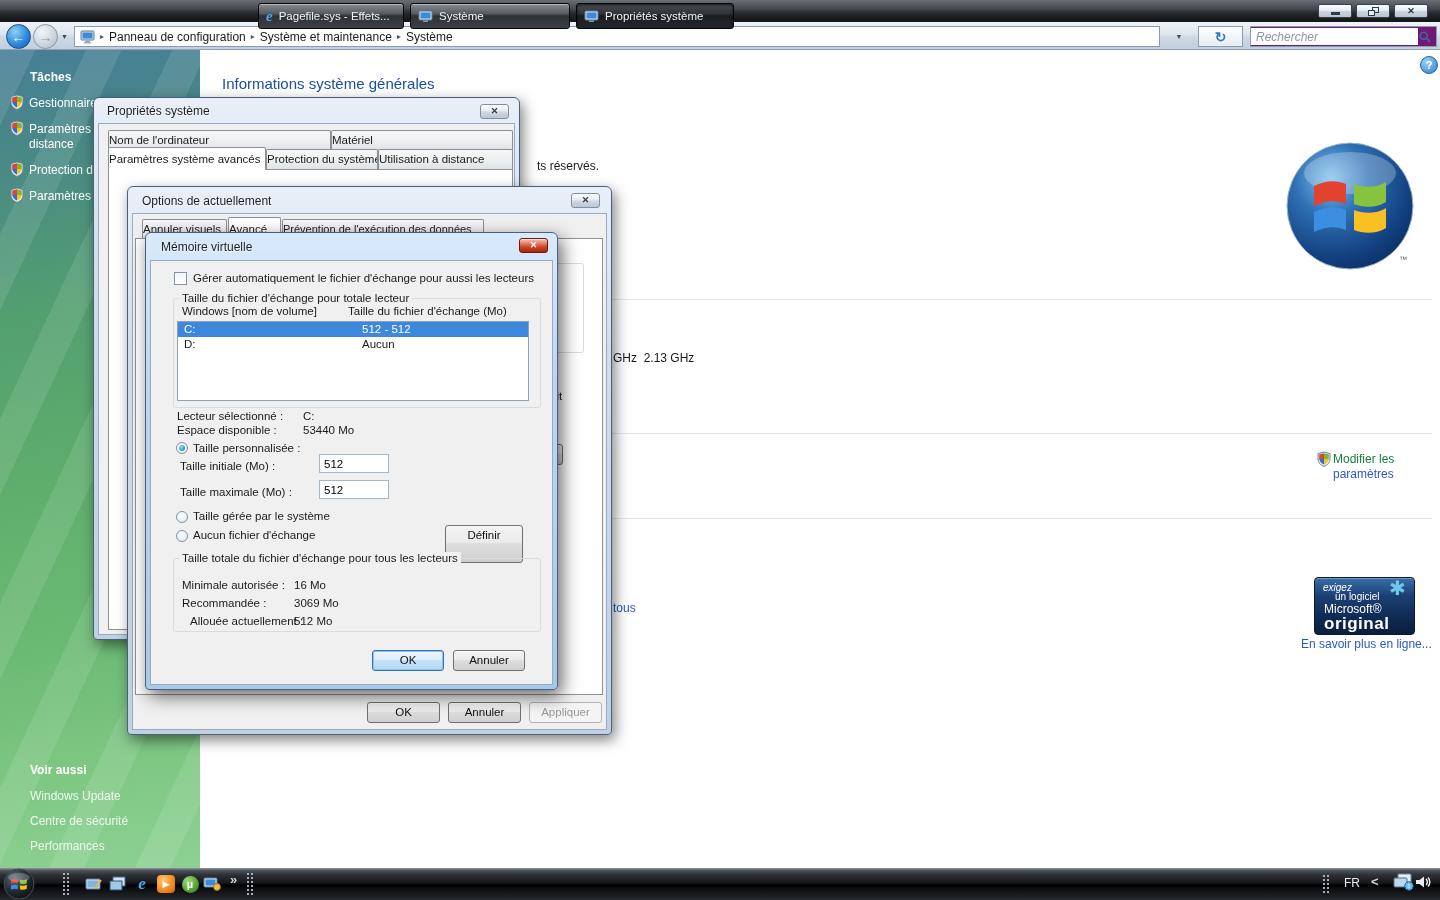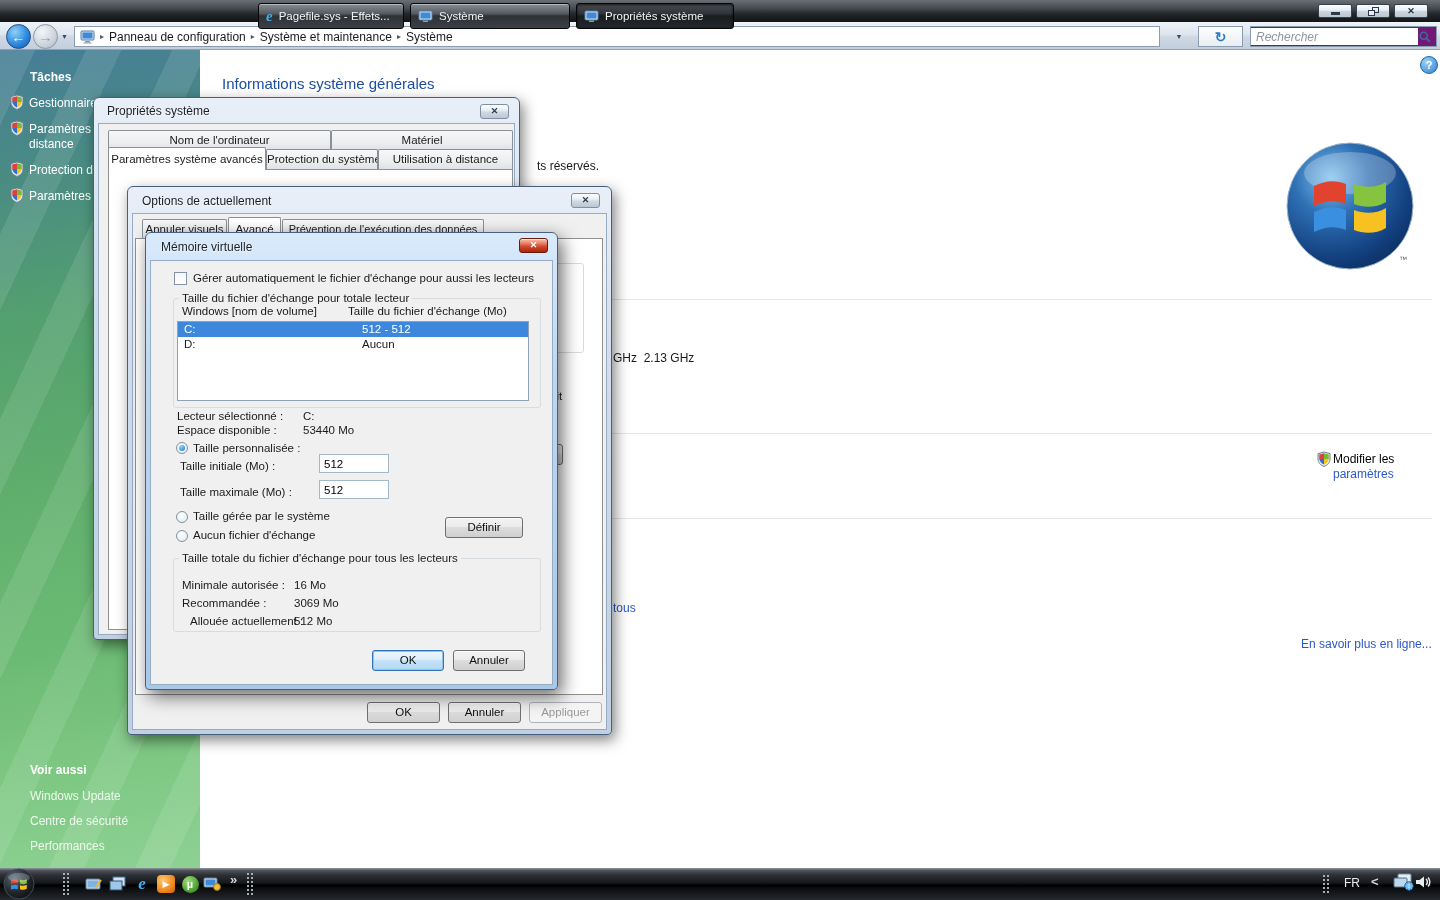--- a/index.html
+++ b/index.html
@@ -44,21 +44,21 @@
   .win{position:absolute;border:1px solid #4a5f7d;border-radius:6px 6px 4px 4px;box-shadow:3px 5px 14px rgba(0,0,0,.5)}
   .win.inactive{background:linear-gradient(#e8eff8,#d2deec 30%,#bfd0e2)}
   .win.active{background:linear-gradient(#d9eafb,#bed7f1 30%,#a8c8e7)}
   .winTitle{position:absolute;white-space:nowrap;color:#1b1f24;text-shadow:0 1px 2px rgba(255,255,255,.85)}
   .client{position:absolute;background:#f0f0f0;border:1px solid #96abc4}
   .closebtn{position:absolute;width:29px;height:15px;border-radius:3px;display:flex;align-items:center;justify-content:center}
   .closebtn.gray{background:linear-gradient(#ffffff,#e9eef4 40%,#d0d9e3 55%,#bcc7d4);border:1px solid #7e90a5;color:#2a3a4a}
   .closebtn.red{background:linear-gradient(#f6c2b0,#e98a70 30%,#d4482b 58%,#a3260e);border:1px solid #6e1a08;color:#fff;box-shadow:inset 0 1px 0 rgba(255,255,255,.55)}
 
   .tab{position:absolute;border:1px solid #8b9095;border-bottom:none;border-radius:2px 2px 0 0;
-    background:linear-gradient(#f6f7f8,#eceef0 60%,#dfe2e6);text-align:center;white-space:nowrap;overflow:hidden;
+    background:linear-gradient(#f6f7f8,#eceef0 60%,#dfe2e6);white-space:nowrap;overflow:hidden;
     font-size:11.5px;line-height:19px;height:20px}
   .tab.sel{background:#fff;z-index:3}
   .page{position:absolute;background:#fff;border:1px solid #919191}
 
   .groupbox{position:absolute;border:1px solid #d7dce1;border-radius:3px}
   .legend{position:absolute;background:#f0f0f0;padding:0 3px;white-space:nowrap;font-size:11.5px}
   .txtin{position:absolute;border:1px solid #a3b8c8;background:#fff;font:11.5px "Liberation Sans",sans-serif;padding:0 4px}
   .vbtn{position:absolute;border:1px solid #707070;border-radius:3px;
     background:linear-gradient(#f3f3f3,#ebebeb 45%,#dddddd 50%,#cfcfcf);
     font-size:11.5px;text-align:center;line-height:19px;color:#111;box-shadow:inset 0 1px 0 rgba(255,255,255,.8)}
@@ -219,23 +219,30 @@
   </svg>
   <div class="lbl" style="left:1399px;top:255px;font-size:8px;color:#5a5a5a">™</div>
 
   <svg class="a" style="left:1316px;top:451px" width="16" height="16" viewBox="0 0 16 16">
       <path d="M8 1L14 2.6V8c0 3.6-2.6 6.3-6 7.4C4.6 14.3 2 11.6 2 8V2.6Z" fill="#e8eef5" stroke="#6b7f96"></path>
       <path d="M8 2.2L3.2 3.4V8H8Z" fill="#d8453c"></path>
       <path d="M8 2.2L12.8 3.4V8H8Z" fill="#7db832"></path>
       <path d="M3.2 8H8v5.6C5.8 12.8 3.9 10.7 3.2 8Z" fill="#2e6fd0"></path>
       <path d="M8 8h4.8C12.1 10.7 10.2 12.8 8 13.6Z" fill="#f8c318"></path>
     </svg>
-  <div class="lbl" style="left:1333px;top:452px;color:#000000">Modifier les</div>
+  <div class="lbl" style="left:1333px;top:452px;color:#15803d">Modifier les</div>
   <div class="lbl" style="left:1333px;top:467px;color:#2c57c7">paramètres</div>
 
+  <div class="a" style="left:1314px;top:577px;width:101px;height:58px;border-radius:4px;border:1px solid #0a1830;background:linear-gradient(180deg,#3a6ea8 0%,#1b3f74 32%,#102a52 70%,#0b1f3e 100%);box-shadow:inset 0 1px 0 rgba(255,255,255,.3)">
+    <span class="lbl" style="left:8px;top:4px;color:#fff;font-style:italic;font-size:10px">exigez</span>
+    <span class="lbl" style="left:20px;top:13px;color:#fff;font-size:10px">un logiciel</span>
+    <span class="lbl" style="left:9px;top:24px;color:#fff;font-size:12px">Microsoft®</span>
+    <span class="lbl" style="left:9px;top:36px;color:#fff;font-size:17px;font-weight:bold;letter-spacing:.5px">original</span>
+    <span class="lbl" style="left:74px;top:-2px;color:#6fc8ea;font-size:20px">✱</span>
+  </div>
   <div class="lbl" style="left:1301px;top:637px;color:#2c57c7">En savoir plus en ligne...</div>
 
   <div class="win inactive" style="left:93px;top:97px;width:427px;height:543px;z-index:10">
     <div class="winTitle" style="left:13px;top:6px">Propriétés système</div>
     <div class="closebtn gray" style="right:10px;top:6px">
         <span class="closeglyph">✕</span>
       </div>
     <div class="client" style="left:4px;right:4px;top:25px;bottom:4px"></div>
     <div class="tab" style="left:14px;top:32px;width:223px">Nom de l'ordinateur</div>
     <div class="tab" style="left:237px;top:32px;width:182px">Matériel</div>
@@ -291,21 +298,21 @@
     <div class="dlg-lbl" style="left:47px;top:209px">Taille personnalisée :</div>
     <div class="dlg-lbl" style="left:34px;top:227px">Taille initiale (Mo) :</div>
     <input class="txtin" style="left: 173px; top: 221px; width: 70px; height: 19px;" value="512">
     <div class="dlg-lbl" style="left:34px;top:253px">Taille maximale (Mo) :</div>
     <input class="txtin" style="left: 173px; top: 247px; width: 70px; height: 19px;" value="512">
 
     <div class="radio" style="left:30px;top:278px"></div>
     <div class="dlg-lbl" style="left:47px;top:277px">Taille gérée par le système</div>
     <div class="radio" style="left:30px;top:297px"></div>
     <div class="dlg-lbl" style="left:47px;top:296px">Aucun fichier d'échange</div>
-    <div class="vbtn" style="left:299px;top:284px;width:78px;height:21px">Définir</div>
+    <div class="vbtn" style="left:299px;top:292px;width:78px;height:38px">Définir</div>
 
     <div class="groupbox" style="left:27px;top:325px;width:368px;height:74px"></div>
     <div class="legend" style="left:33px;top:319px">Taille totale du fichier d'échange pour tous les lecteurs</div>
     <div class="dlg-lbl" style="left:36px;top:346px">Minimale autorisée :</div>
     <div class="dlg-lbl" style="left:148px;top:346px">16 Mo</div>
     <div class="dlg-lbl" style="left:36px;top:364px">Recommandée :</div>
     <div class="dlg-lbl" style="left:148px;top:364px">3069 Mo</div>
     <div class="dlg-lbl" style="left:44px;top:382px">Allouée actuellement :</div>
     <div class="dlg-lbl" style="left:148px;top:382px">512 Mo</div>
 

